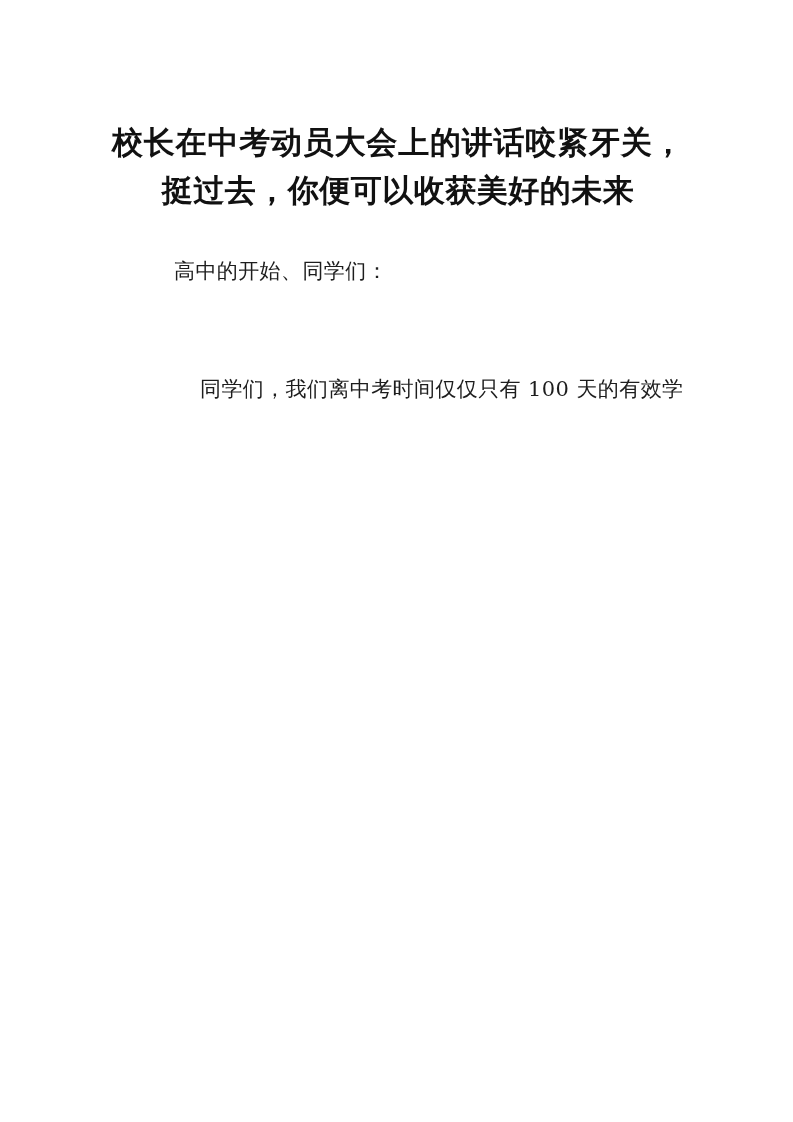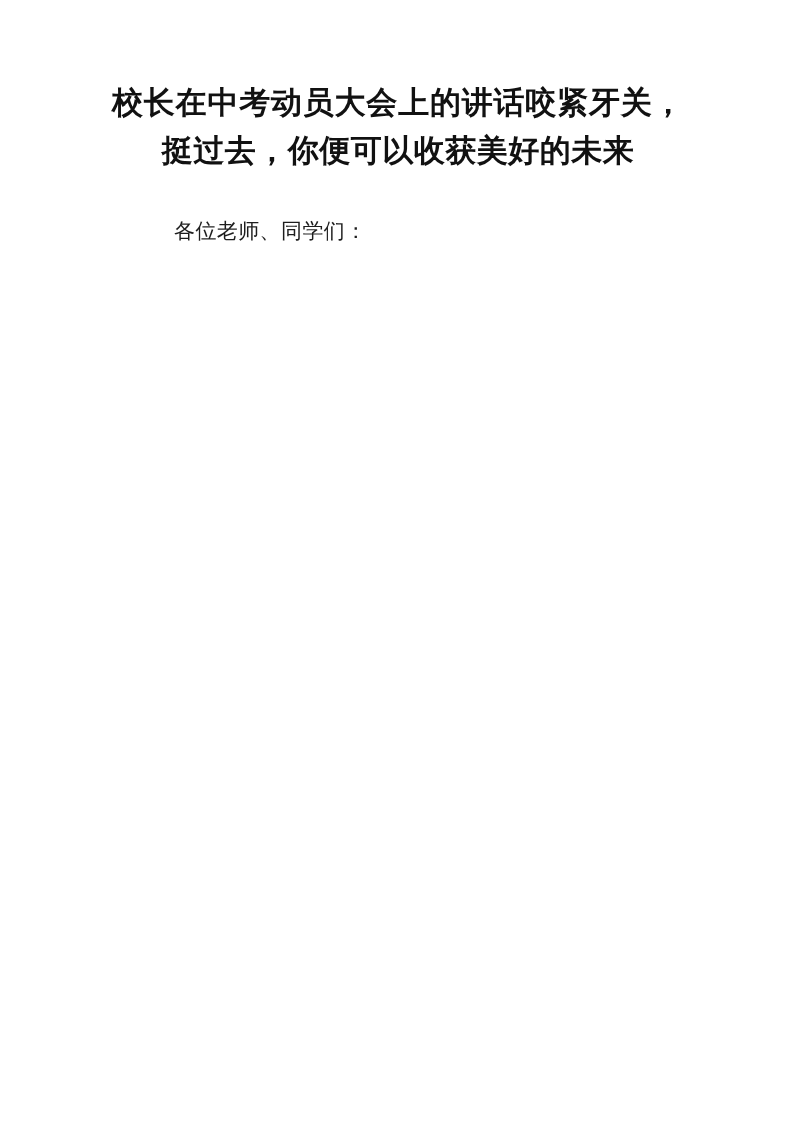--- a/index.html
+++ b/index.html
@@ -27,21 +27,21 @@
   .content {
     position: absolute;
     left: 112px;
     top: 0;
     width: 572px;
   }
 
   
   .doc-title {
     margin: 0;
-    padding-top: 78px;
+    padding-top: 118px;
     font-size: 31px;
     line-height: 48px;
     font-weight: bold;
     text-align: justify;
     text-align-last: center;
     letter-spacing: 0.5px;
     color: #111111;
     font-family: "DejaVu Serif", "Liberation Serif", serif;
   }
 
@@ -83,26 +83,27 @@
 </head>
 <body>
 
 <div class="page">
   <div class="content">
 
     <h1 class="doc-title">校长在中考动员大会上的讲话咬紧牙关，挺过去，你便可以收获美好的未来</h1>
 
     <div class="body-block">
 
-      <p class="para greeting">各位老师、同学们：</p>
+      <p class="para greeting">高中的开始、同学们：</p>
 
       <div class="spacer-small"></div>
 
 
       <div class="spacer-para"></div>
 
 
       <div class="spacer-para"></div>
 
+      <p class="para indent last">同学们，我们离中考时间仅仅只有 100 天的有效学</p>
 
     </div>
   </div>
 </div>
 
 </body></html>

